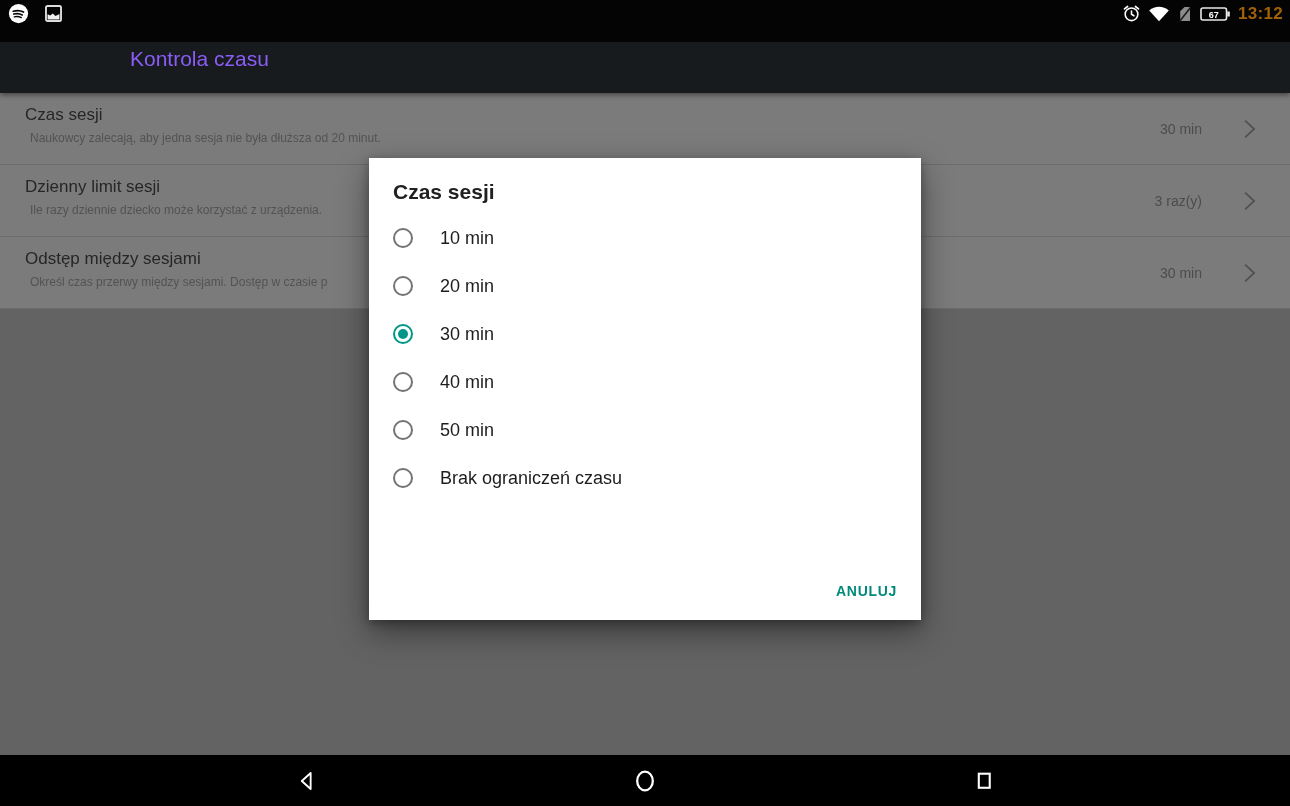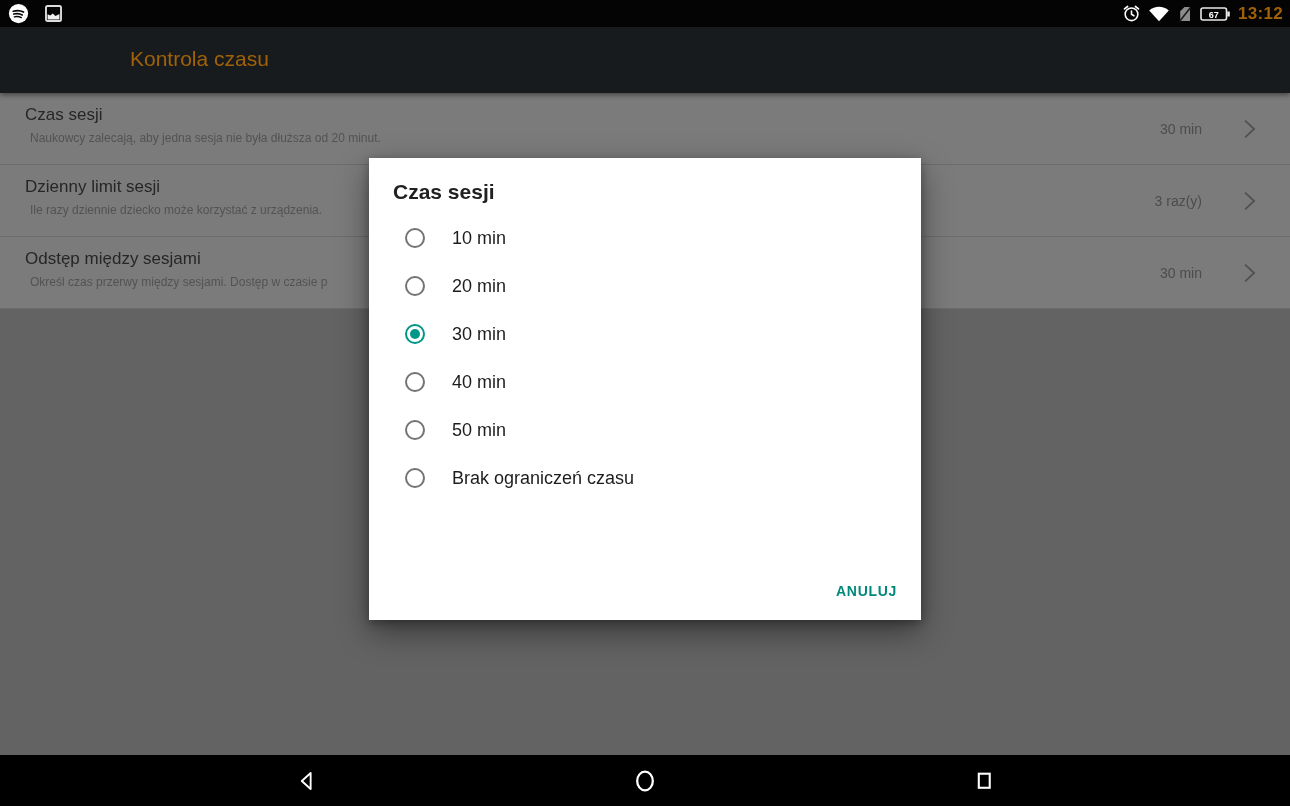--- a/index.html
+++ b/index.html
@@ -4,45 +4,45 @@
 <style>
   html,body { margin:0; padding:0; }
   body {
     width:1290px; height:806px;
     font-family:"Liberation Sans", sans-serif;
     background:#000;
   }
   .screen { position:relative; width:1290px; height:806px; overflow:hidden; background:#636363; }
 
   
-  .status-bar { position:absolute; top:0; left:0; right:0; height:27px; background:#040404; z-index:40; }
+  .status-bar { position:absolute; top:0; left:0; right:0; height:42px; background:#040404; z-index:40; }
   .sb-left { position:absolute; left:8px; top:0; height:27px; display:flex; align-items:center; gap:15px; }
   .sb-right { position:absolute; right:7px; top:0; height:27px; display:flex; align-items:center; gap:7px; }
   .sb-time { color:#a16207; font-size:17px; font-weight:bold; letter-spacing:.3px; }
 
   
   .app-bar { position:absolute; top:27px; left:0; right:0; height:66px; background:#171b1e;
              box-shadow:0 2px 5px rgba(0,0,0,.45); z-index:5; }
-  .app-bar-title { position:absolute; left:130px; top:20px; font-size:21px; color:#a16207; }
+  .app-bar-title { position:absolute; left:130px; top:20px; font-size:21px; color:#8b5cf6; }
 
   
   .content { position:absolute; top:93px; left:0; right:0; bottom:51px; background:#636363; z-index:4; }
   .row { position:relative; height:71px; background:#7b7b7b; border-bottom:1px solid #6c6c6c; }
   .row-title { position:absolute; left:25px; top:12px; font-size:17px; color:#262626; white-space:nowrap; }
   .row-sub { position:absolute; left:30px; top:38px; font-size:12px; color:#535353; white-space:nowrap; }
   .row-value { position:absolute; right:88px; top:0; height:100%; display:flex; align-items:center;
                font-size:14px; color:#4c4c4c; white-space:nowrap; }
   .row-chevron { position:absolute; right:28px; top:50%; transform:translateY(-50%); line-height:0; }
 
   
   .dialog { position:absolute; left:369px; top:158px; width:552px; height:462px; background:#ffffff;
             box-shadow:0 12px 30px rgba(0,0,0,.42), 0 3px 9px rgba(0,0,0,.30); z-index:30; }
   .dialog-title { padding:22px 24px 8px 24px; font-size:21px; font-weight:bold; color:#212121; }
   .dialog-options { margin-top:2px; }
-  .option { height:48px; display:flex; align-items:center; padding-left:36px; cursor:default; }
+  .option { height:48px; display:flex; align-items:center; padding-left:24px; cursor:default; }
   .radio { width:20px; height:20px; border-radius:50%; border:2px solid #747474; box-sizing:border-box;
            display:flex; align-items:center; justify-content:center; flex:none; }
   .radio-dot { width:10px; height:10px; border-radius:50%; background:transparent; }
   .option.selected .radio { border-color:#009688; }
   .option.selected .radio-dot { background:#009688; }
   .option-label { margin-left:27px; font-size:18px; color:#1d1d1d; }
   .btn-cancel { position:absolute; right:24px; bottom:21px; font-size:14px; font-weight:bold;
                 color:#00897b; letter-spacing:.7px; cursor:default; }
 
   

